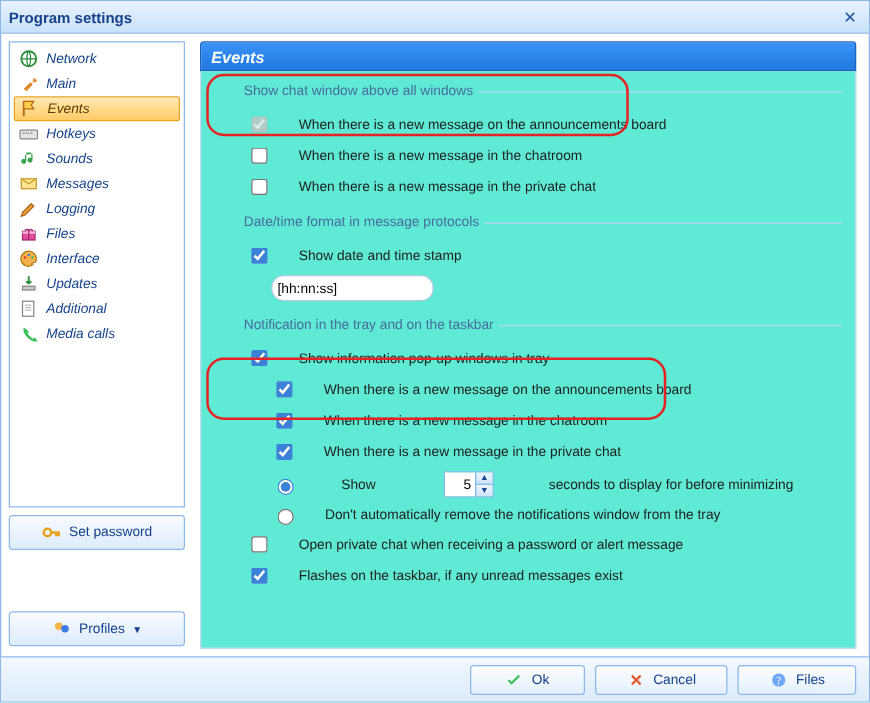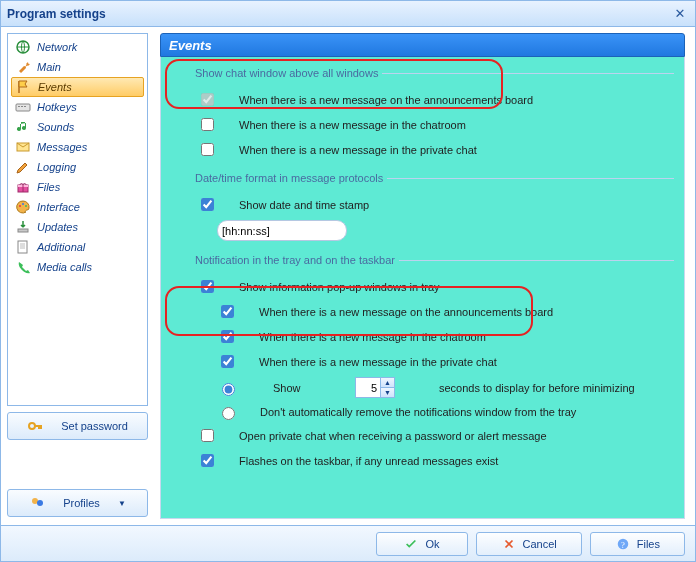--- a/index.html
+++ b/index.html
@@ -23,21 +23,21 @@
   .titlebar .title{color:var(--text);font-weight:bold;font-size:12px;}
   .titlebar .close{width:18px;height:18px;display:flex;align-items:center;justify-content:center;color:#2a5a9e;font-size:13px;cursor:pointer;}
   
   .body{flex:1;display:flex;position:relative;overflow:hidden;}
   
   .sidebar{width:153px;padding:6px 6px 6px 6px;display:flex;flex-direction:column;gap:6px;}
   .navbox{border:1px solid var(--border);background:#fff;padding:3px;height:373px;}
   .nav-item{display:flex;align-items:center;gap:6px;height:20px;padding:0 4px;color:#15428b;cursor:pointer;border-radius:2px;font-style:italic;}
   .nav-item.sel{background:linear-gradient(#ffe9b3,#ffcc66);border:1px solid #e6a323;color:#5a3b00;}
   .icon{width:16px;height:16px;display:inline-flex;align-items:center;justify-content:center;flex-shrink:0;}
-  .sidebtn{height:28px;border:1px solid var(--border);background:linear-gradient(#f9fcff,#dcebfb);display:flex;align-items:center;justify-content:center;gap:18px;color:var(--text);cursor:pointer;border-radius:3px;}
+  .sidebtn{height:28px;border:1px solid var(--border);background:linear-gradient(#f9fcff,#dcebfb);display:flex;align-items:center;justify-content:center;gap:6px;color:var(--text);cursor:pointer;border-radius:3px;}
   .spacer{flex:1;}
   
   .main{flex:1;padding:6px 10px 6px 6px;overflow:hidden;}
   .panehead{height:24px;background:linear-gradient(#3a93f7,#2078e0);border:1px solid #1b62b8;border-radius:3px 3px 0 0;color:#fff;font-weight:bold;font-style:italic;font-size:13px;display:flex;align-items:center;padding:0 8px;}
   .panebody{border:1px solid #c7d8ee;border-top:none;background:#5eead4;height:calc(100% - 24px);padding:10px 10px 6px 30px;position:relative;overflow:hidden;}
   fieldset{border:none;border-top:1px solid #bcd3ee;margin:0 0 10px 0;padding:8px 0 0 0;}
   fieldset>legend{color:#4a6aa0;font-size:11px;padding:0 4px;margin-left:0;}
   .row{display:flex;align-items:center;gap:22px;padding:3px 0 3px 6px;}
   .row.indent{padding-left:26px;}
   input[type=checkbox]{width:13px;height:13px;accent-color:#3b82d6;}

